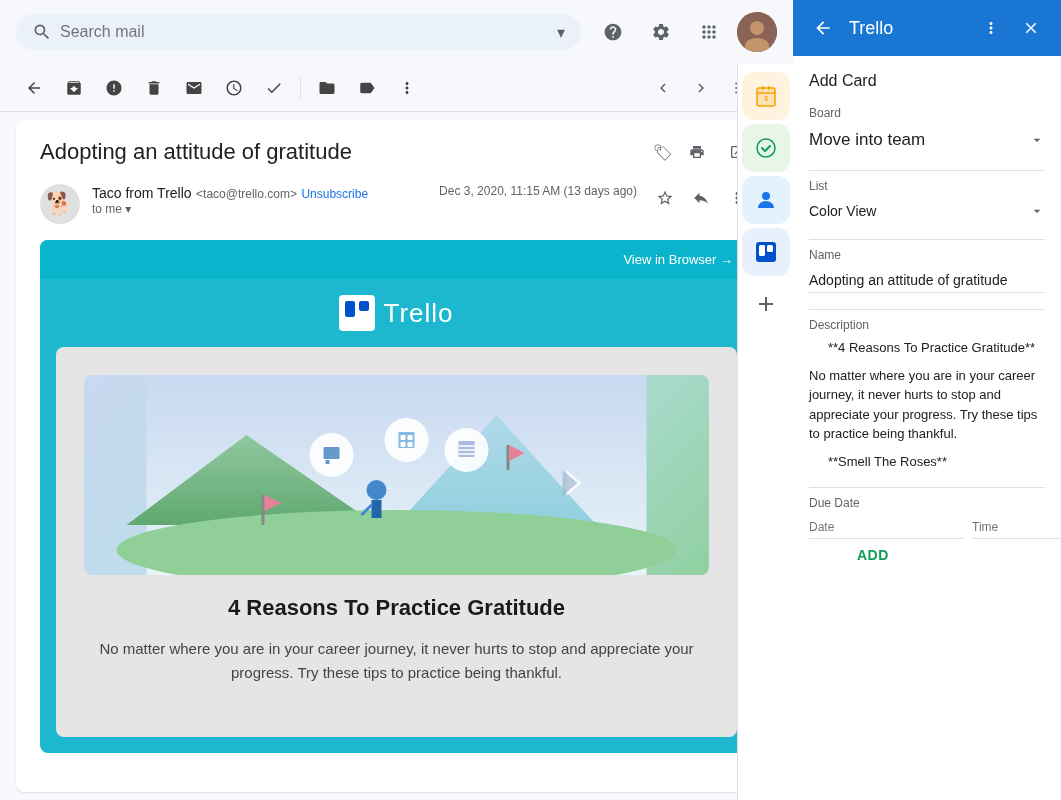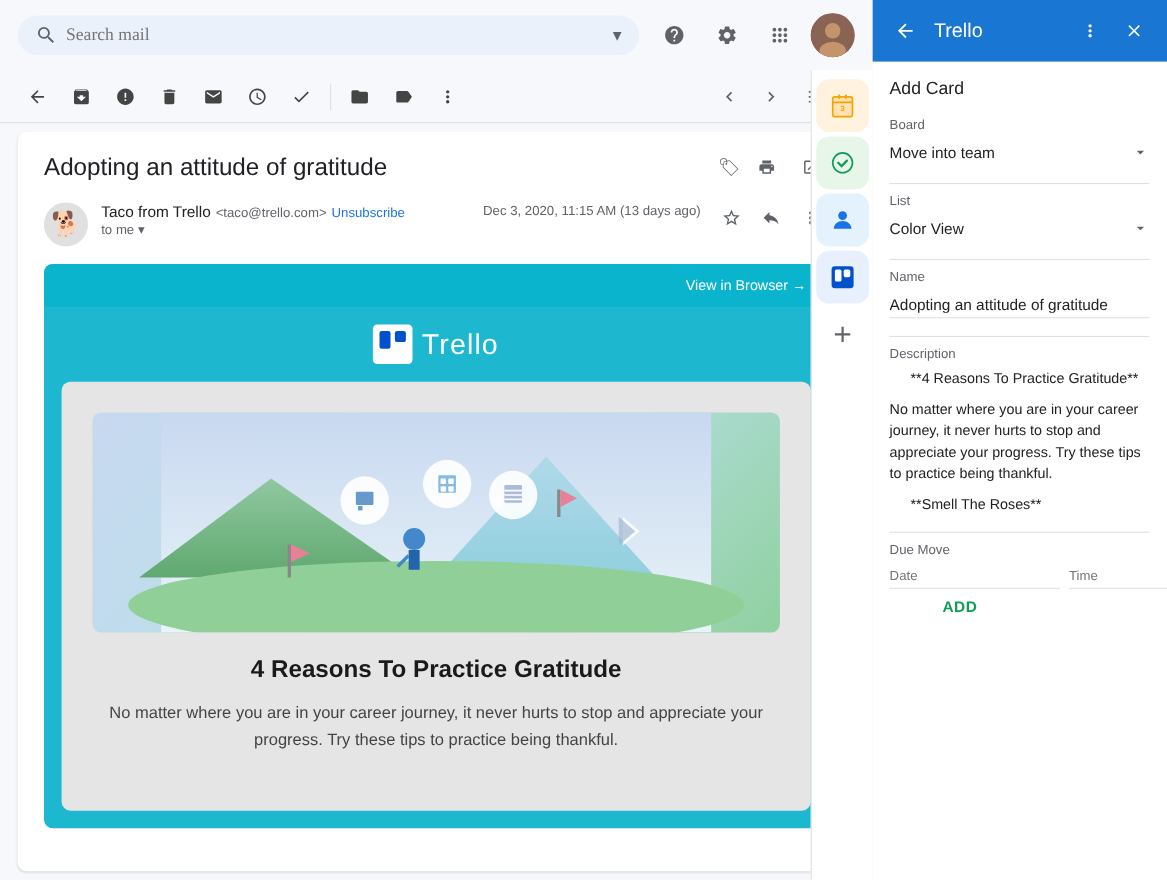--- a/index.html
+++ b/index.html
@@ -34,21 +34,20 @@
       max-width: 580px;
     }
     .search-icon-svg { color: #5f6368; width: 20px; height: 20px; flex-shrink: 0; }
     .search-input-field {
       flex: 1;
       border: none;
       background: transparent;
       font-size: 16px;
       color: #a21caf;
       outline: none;
-      font-family: Liberation Serif, serif;
     }
     .search-dropdown { color: #5f6368; cursor: pointer; }
     .header-icons { display: flex; gap: 8px; align-items: center; margin-left: auto; }
     .header-icon-btn {
       width: 40px; height: 40px; border-radius: 50%; border: none; background: transparent;
       cursor: pointer; display: flex; align-items: center; justify-content: center; color: #5f6368; font-size: 18px;
     }
     .avatar-img {
       width: 40px; height: 40px; border-radius: 50%; background: #8b6355;
       display: flex; align-items: center; justify-content: center; overflow: hidden; cursor: pointer;
@@ -322,21 +321,21 @@
       height: 40px;
       border-radius: 50%;
       background: #e0e0e0;
       display: flex;
       align-items: center;
       justify-content: center;
       font-size: 22px;
     }
 
     .move-team-text {
-      font-size: 14px;
+      font-size: 17px;
       color: #202124;
       text-align: center;
     }
   </style>
 </head>
 <body>
 
 <div class="gmail-area" style="width:793px; flex-shrink:0;">
 
   <div class="gmail-header">
@@ -700,21 +699,21 @@
         <div style="margin-bottom:8px;">No matter where you are in your career journey, it never hurts to stop and appreciate your progress. Try these tips to practice being thankful.</div>
         <div>
           <span class="trello-desc-bold">**Smell The Roses**</span>
         </div>
       </div>
     </div>
 
     <div class="trello-divider"></div>
 
     <div class="due-date-section trello-section">
-      <div class="trello-section-label">Due Move</div>
+      <div class="trello-section-label">Due Date</div>
       <div class="due-date-row">
         <input class="due-date-input" type="text" placeholder="Date" style="">
         <input class="due-date-input" type="text" placeholder="Time" style="">
       </div>
       <button class="add-btn" style="margin-top:8px;">ADD</button>
     </div>
 
   </div>
 </div>
 

